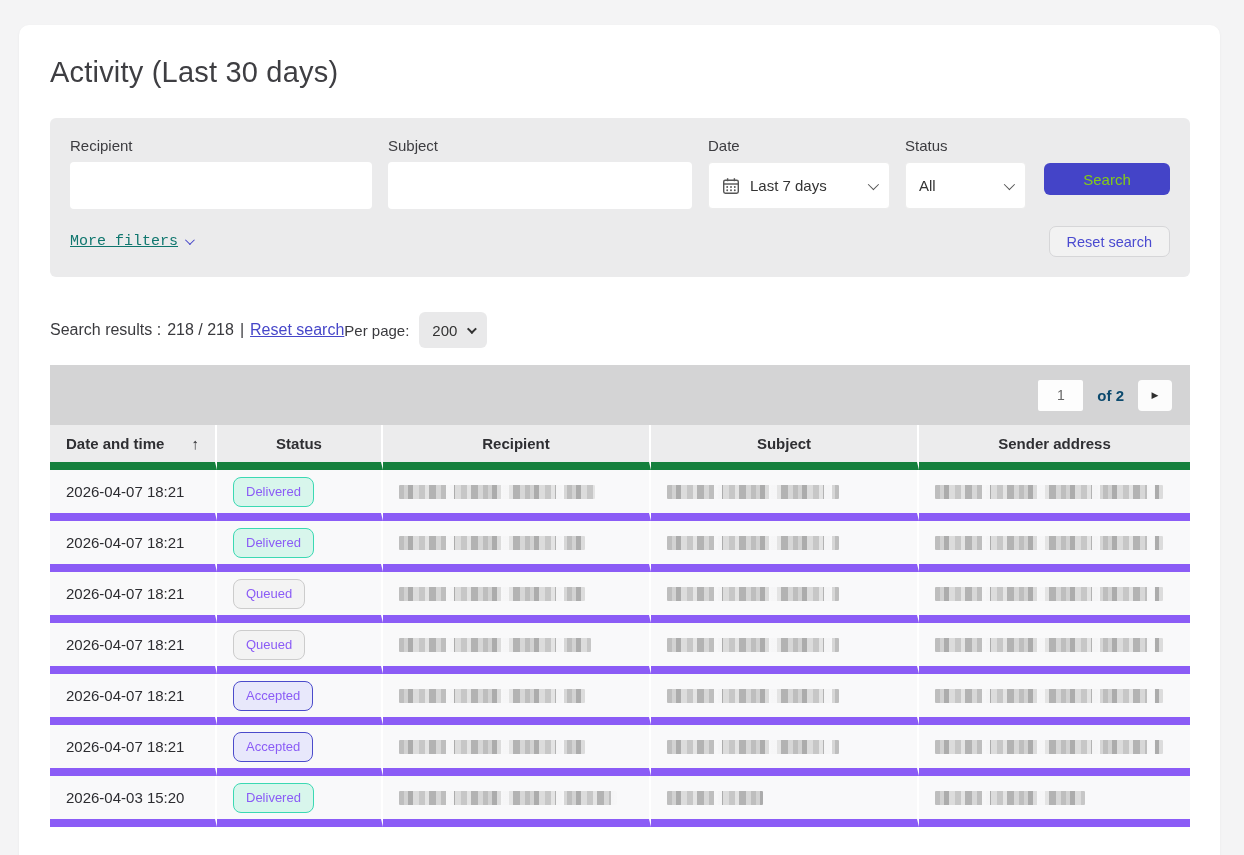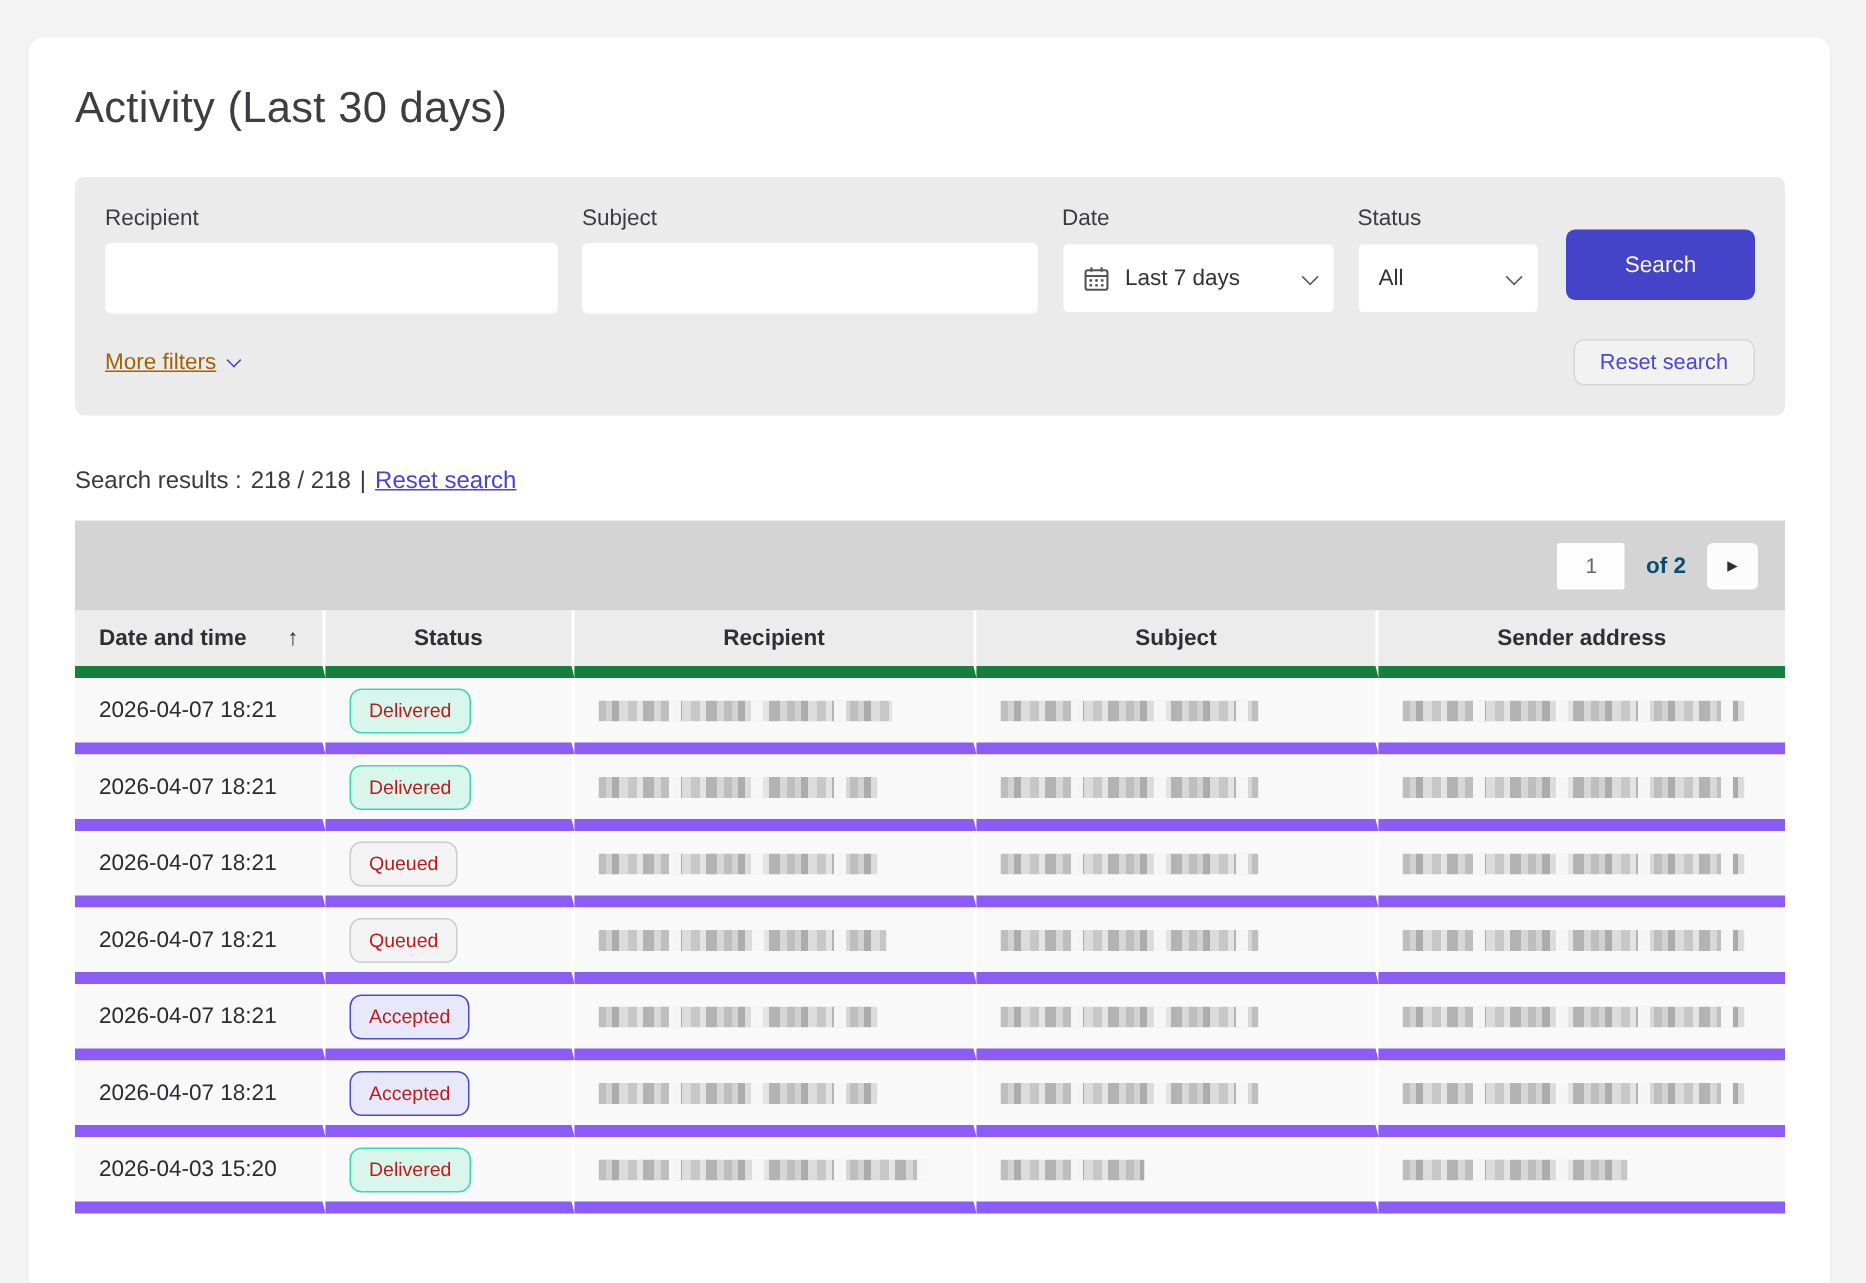--- a/index.html
+++ b/index.html
@@ -23,26 +23,26 @@
   .fg.subject .txt-input { width:304px; }
   .fg.date { margin-left:16px; }
   .fg.status { margin-left:15px; }
   .dropdown { height:47px; background:#fff; border:1px solid #ececec; border-radius:4px;
     display:flex; align-items:center; padding:0 13px; font-size:15px; color:#333; cursor:pointer; }
   .dropdown.date-dd { width:182px; }
   .dropdown.status-dd { width:121px; }
   .chev { width:8px; height:8px; border-right:1.6px solid #555; border-bottom:1.6px solid #555;
     transform:rotate(45deg) translateY(-2px); margin-left:auto; flex:none; }
   .cal-icon { margin-right:10px; display:flex; flex:none; }
-  .btn-search { margin-left:18px; margin-top:16px; width:126px; height:47px; background:#4444c8;
-    color:#fef9c3; border:none; border-radius:6px; font-size:15px; cursor:pointer;
+  .btn-search { margin-left:18px; margin-top:26px; width:126px; height:32px; background:#4444c8;
+    color:#84cc16; border:none; border-radius:6px; font-size:15px; cursor:pointer;
     font-family:"Liberation Sans",sans-serif; }
   .filter-row2 { display:flex; justify-content:space-between; align-items:center; margin-top:17px; }
-  .more-filters { display:flex; align-items:center; gap:7px; color:#a16207; font-size:15px;
-    text-decoration:underline; cursor:pointer; }
+  .more-filters { display:flex; align-items:center; gap:7px; color:#0f766e; font-size:15px;
+    text-decoration:underline; cursor:pointer;font-family:Liberation Mono, monospace; }
   .more-filters .chev { border-color:#4747c9; margin-left:0; width:7px; height:7px; }
   .btn-reset { height:31px; padding:0 17px; background:rgba(255,255,255,.35); border:1px solid #d6d6d8;
     border-radius:7px; color:#4a4ad0; font-size:14.5px; cursor:pointer;
     font-family:"Liberation Sans",sans-serif; }
 
   
   .results-row { margin-top:35px; display:flex; align-items:center; }
   .results-summary { font-size:16px; color:#3a3a3e; display:flex; align-items:center; gap:6px; }
   .results-summary a { color:#4747c9; text-decoration:underline; cursor:pointer; }
   .per-page { display:flex; align-items:center; gap:10px; font-size:15px; color:#3a3a3e; }
@@ -66,21 +66,21 @@
   thead th { background:#ececed; height:45px; text-align:center; padding:0 16px; font-size:15px;
     font-weight:700; color:#2f2f33; border-right:2px solid #fff; border-bottom:8px solid #15803d; }
   thead th:last-child { border-right:none; }
   thead th .th-inner { display:flex; align-items:center; justify-content:space-between; }
   .sort-arrow { font-size:15px; color:#2f2f33; font-weight:400; }
   tbody td { background:#f9f9fa; height:51px; border-bottom:8px solid #8b5cf6; border-right:2px solid #fff;
     padding:0 16px; vertical-align:middle; font-size:15px; color:#2c2c30; }
   tbody td:last-child { border-right:none; }
 
   .badge { display:inline-block; padding:6px 12px 7px; border-radius:8px; font-size:13px;
-    color:#b91c1c; border:1.5px solid transparent; }
+    color:#8b5cf6; border:1.5px solid transparent; }
   .badge.delivered { background:#d8f6ec; border-color:#3bd9b3; }
   .badge.queued    { background:#f3f3f3; border-color:#cccccc; }
   .badge.accepted  { background:#e8e8fb; border-color:#4b4bcb; }
 
   .redact { height:14px; border-radius:1px; filter:blur(.5px); opacity:.92;
     background:
       repeating-linear-gradient(90deg, rgba(255,255,255,0) 0 47px, rgba(249,249,250,.95) 47px 55px),
       repeating-linear-gradient(90deg, #b9b9b9 0 5px, #cfcfcf 5px 9px, #a6a6a6 9px 14px,
         #dadada 14px 20px, #c3c3c3 20px 26px, #e3e3e3 26px 30px, #aeaeae 30px 37px, #d5d5d5 37px 42px); }
 </style>
@@ -139,20 +139,27 @@
       <button class="btn-reset">Reset search</button>
     </div>
   </div>
 
   <div class="results-row">
     <div class="results-summary">
       <span>Search results :</span>
       <span>218 / 218</span>
       <span>|</span>
       <a>Reset search</a>
+    </div>
+    <div class="per-page">
+      <span>Per page:</span>
+      <span class="per-page-select">
+        <span>200</span>
+        <span class="chev"></span>
+      </span>
     </div>
   </div>
 
   <div class="pagbar">
     <input class="page-input" type="text" value="1" style="">
     <span class="of-label">of 2</span>
     <button class="btn-next">
       <span class="next-glyph">▶</span>
     </button>
   </div>

